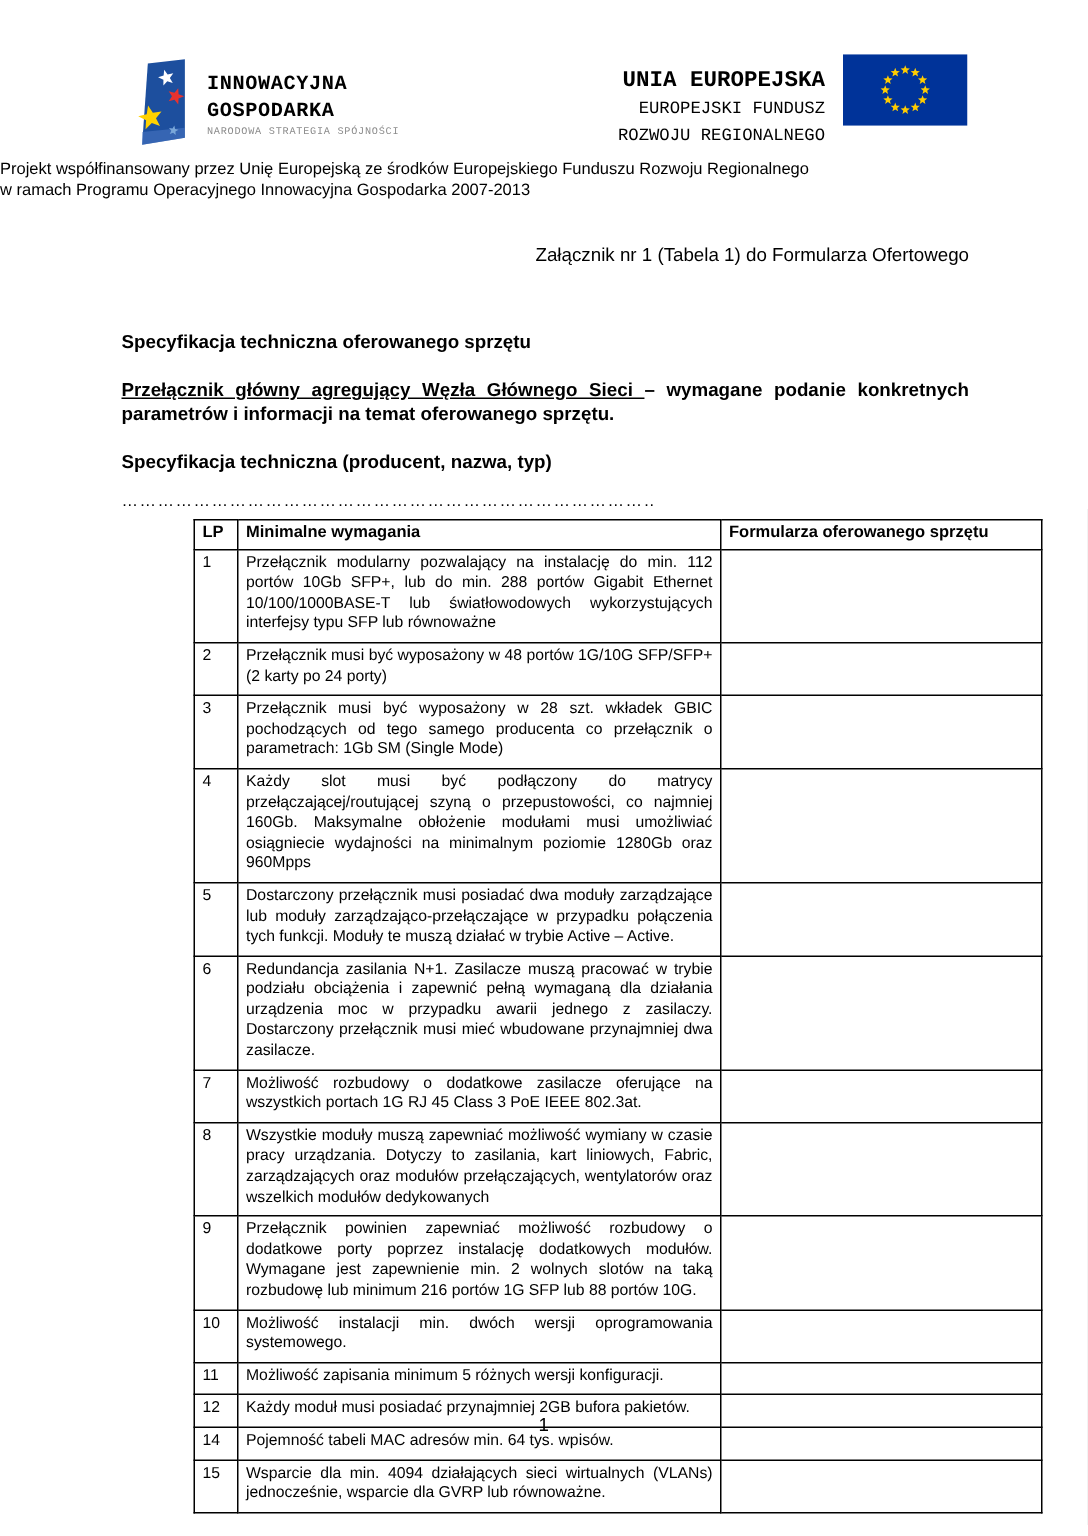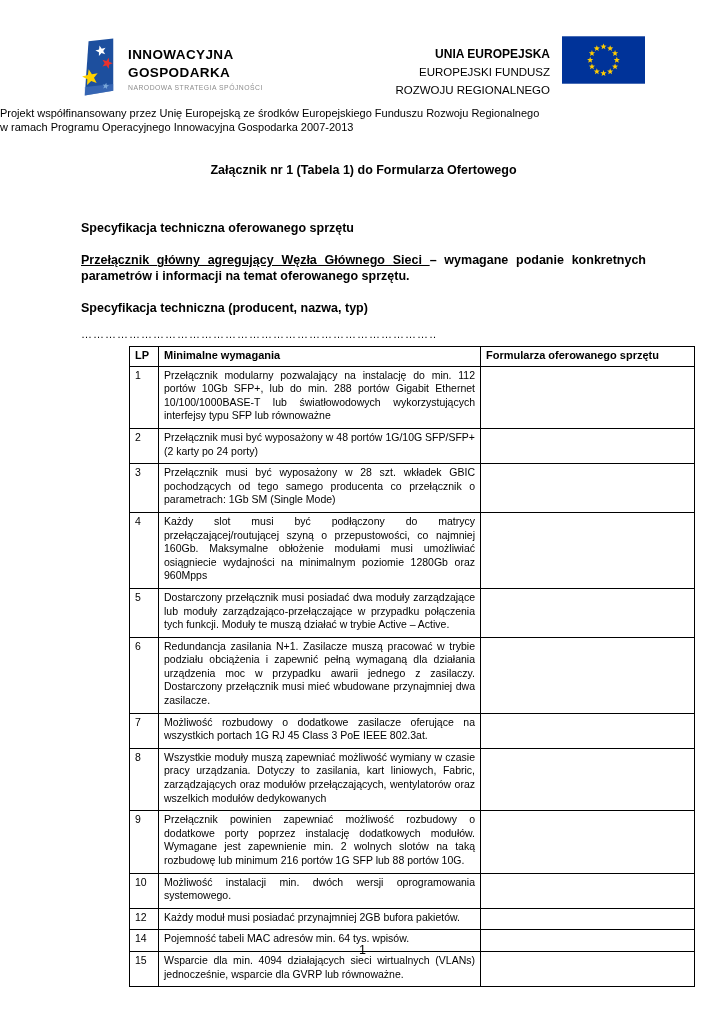--- a/index.html
+++ b/index.html
@@ -7,42 +7,42 @@
     position:relative;
     width:725px;height:1024px;
     margin:0 auto;
     background:#ffffff;
     font-family:"Liberation Sans","DejaVu Sans",sans-serif;
     color:#000;
     overflow:hidden;
   }
   
   .header{
-    position:absolute;top:36px;left:80px;right:80px;
-    display:flex;justify-content:space-between;align-items:center;
+    position:absolute;top:36px;left:90px;right:80px;
+    display:flex;justify-content:space-between;align-items:flex-end;font-family:Liberation Mono, monospace;
   }
   .logo-left{display:flex;align-items:flex-start;}
   .logo-left svg{display:block;}
   .logo-left-text{margin:8px 0 0 10px;}
   .ig-line{font-weight:bold;font-size:13.5px;line-height:15px;letter-spacing:.4px;}
   .ig-sub{font-size:6.8px;line-height:9px;color:#8c8c8c;letter-spacing:.5px;margin-top:2px;}
   .logo-right{display:flex;align-items:flex-start;}
   .logo-right-text{text-align:right;margin:8px 12px 0 0;}
-  .eu-line1{font-weight:bold;font-size:12px;line-height:14px;margin-left:13px;}
+  .eu-line1{font-weight:bold;font-size:15px;line-height:14px;margin-left:13px;}
   .eu-line2{font-size:11.5px;line-height:14px;}
   .logo-right svg{display:block;}
   
   .cofinance{
     position:absolute;top:107px;left:0;right:0;
     font-size:11px;line-height:13.5px;
   }
   
   .doc-title{
     position:absolute;top:163px;left:81px;width:565px;
-    text-align:center;font-weight:bold;font-size:12.5px;
+    text-align:right;font-weight:normal;font-size:12.5px;
   }
   .intro{position:absolute;top:204px;left:81px;width:565px;font-size:12.5px;}
   .intro p{margin:16px 0 7px 0;font-weight:bold;line-height:16px;}
   .intro .justify{text-align:justify;}
   .u{text-decoration:underline;}
   .dots-line{
     margin-top:12px;font-weight:normal;font-size:11px;letter-spacing:1px;
     white-space:nowrap;overflow:hidden;width:356px;color:#000;
   }
   
@@ -192,20 +192,25 @@
             <td class="lp">9</td>
             <td class="req">Przełącznik powinien zapewniać możliwość rozbudowy o dodatkowe porty poprzez instalację dodatkowych modułów. Wymagane jest zapewnienie min. 2 wolnych slotów na taką rozbudowę lub minimum 216 portów 1G SFP lub 88 portów 10G.</td>
             <td class="offered"></td>
           </tr>
           <tr>
             <td class="lp">10</td>
             <td class="req">Możliwość instalacji min. dwóch wersji oprogramowania systemowego.</td>
             <td class="offered"></td>
           </tr>
           <tr>
+            <td class="lp">11</td>
+            <td class="req">Możliwość zapisania minimum 5 różnych wersji konfiguracji.</td>
+            <td class="offered"></td>
+          </tr>
+          <tr>
             <td class="lp">12</td>
             <td class="req">Każdy moduł musi posiadać przynajmniej 2GB bufora pakietów.</td>
             <td class="offered"></td>
           </tr>
           <tr>
             <td class="lp">14</td>
             <td class="req">Pojemność tabeli MAC adresów min. 64 tys. wpisów.</td>
             <td class="offered"></td>
           </tr>
           <tr>

